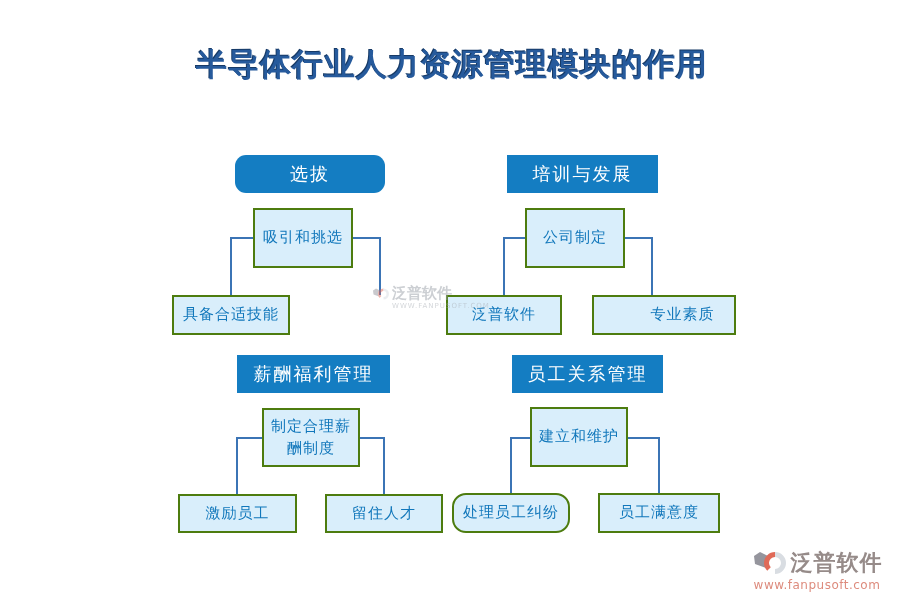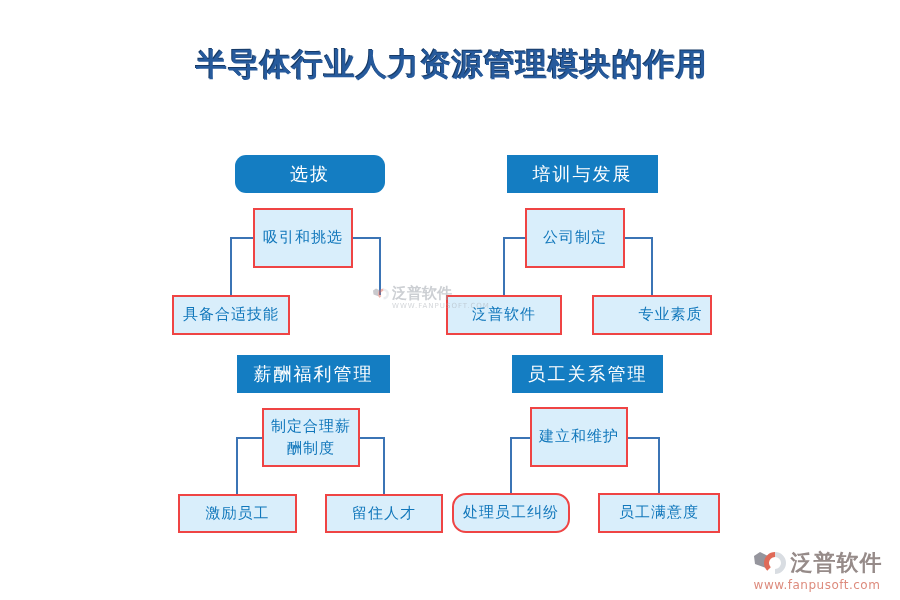--- a/index.html
+++ b/index.html
@@ -10,21 +10,21 @@
          font-family:"DejaVu Serif","Liberation Serif",serif;font-weight:600;
          font-size:31px;letter-spacing:1px;color:#265a9c;
          text-shadow:-1px -1px 0 #173a66;}
 
   .group{position:absolute;width:300px;height:200px;}
 
   .hdr{position:absolute;background:#147dc2;color:#ffffff;font-size:18px;
        text-align:center;display:flex;align-items:center;justify-content:center;
        letter-spacing:2px;}
 
-  .box{position:absolute;background:#d9eefb;border:2px solid #ef4444;box-sizing:border-box;
+  .box{position:absolute;background:#d9eefb;border:2px solid #4d7c0f;box-sizing:border-box;
        color:#1177bb;font-size:15px;text-align:center;letter-spacing:1px;
        display:flex;align-items:center;justify-content:center;line-height:1.45;padding:0 3px;}
 
   .conn{position:absolute;background:#3b74b5;}
   .conn.h{height:2px;}
   .conn.v{width:2px;}
 
   .watermark{position:absolute;left:372px;top:284px;opacity:0.5;color:#8a9099;
              text-align:left;pointer-events:none;}
   .wm-row{display:flex;align-items:center;gap:2px;font-size:15px;font-weight:bold;
@@ -55,21 +55,21 @@
   </div>
 
   <div class="group" style="left:440px;top:150px;">
     <div class="hdr" style="left:67px;top:5px;width:151px;height:38px;">培训与发展</div>
     <div class="conn h" style="left:63px;top:87px;width:22px;"></div>
     <div class="conn v" style="left:63px;top:87px;height:58px;"></div>
     <div class="conn h" style="left:185px;top:87px;width:28px;"></div>
     <div class="conn v" style="left:211px;top:87px;height:58px;"></div>
     <div class="box" style="left:85px;top:58px;width:100px;height:60px;">公司制定</div>
     <div class="box" style="left:6px;top:145px;width:116px;height:40px;">泛普软件</div>
-    <div class="box" style="left:152px;top:145px;width:120px;height:40px;padding-left:40px;">专业素质</div>
+    <div class="box" style="left:152px;top:145px;width:144px;height:40px;padding-left:40px;">专业素质</div>
   </div>
 
   <div class="group" style="left:160px;top:350px;">
     <div class="hdr" style="left:77px;top:5px;width:153px;height:38px;">薪酬福利管理</div>
     <div class="conn h" style="left:76px;top:87px;width:26px;"></div>
     <div class="conn v" style="left:76px;top:87px;height:57px;"></div>
     <div class="conn h" style="left:200px;top:87px;width:25px;"></div>
     <div class="conn v" style="left:223px;top:87px;height:57px;"></div>
     <div class="box" style="left:102px;top:58px;width:98px;height:59px;">制定合理薪酬制度</div>
     <div class="box" style="left:18px;top:144px;width:119px;height:39px;">激励员工</div>

